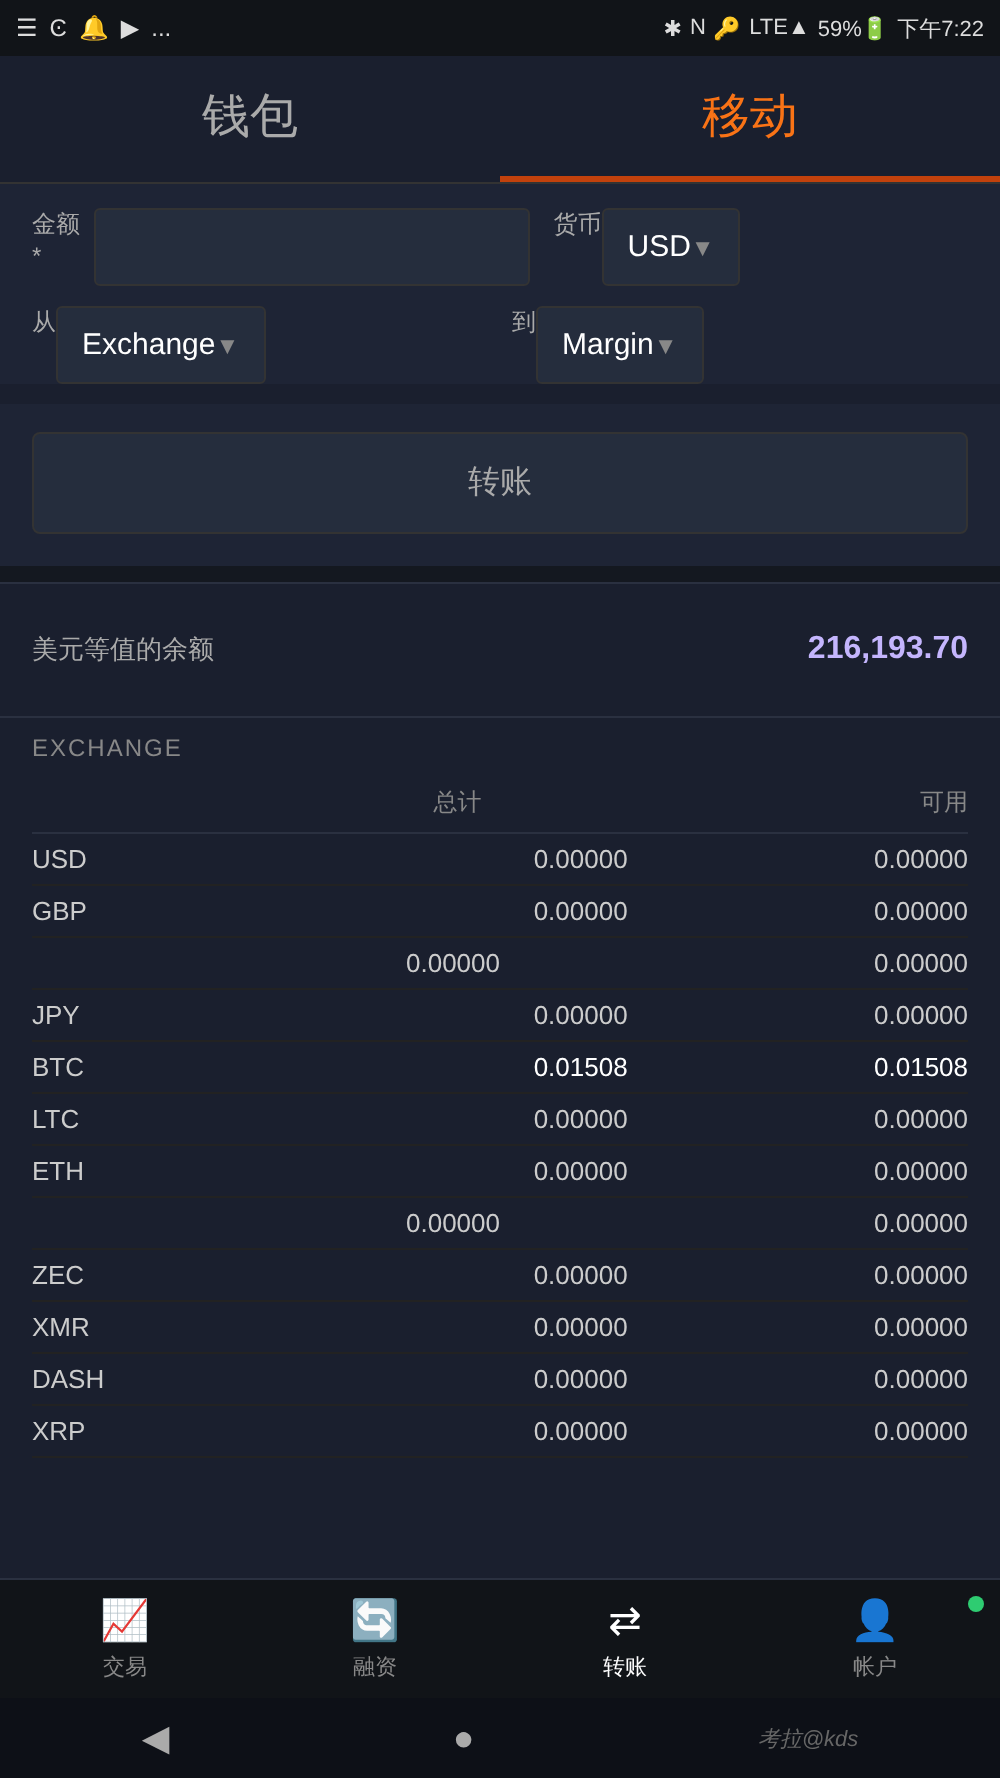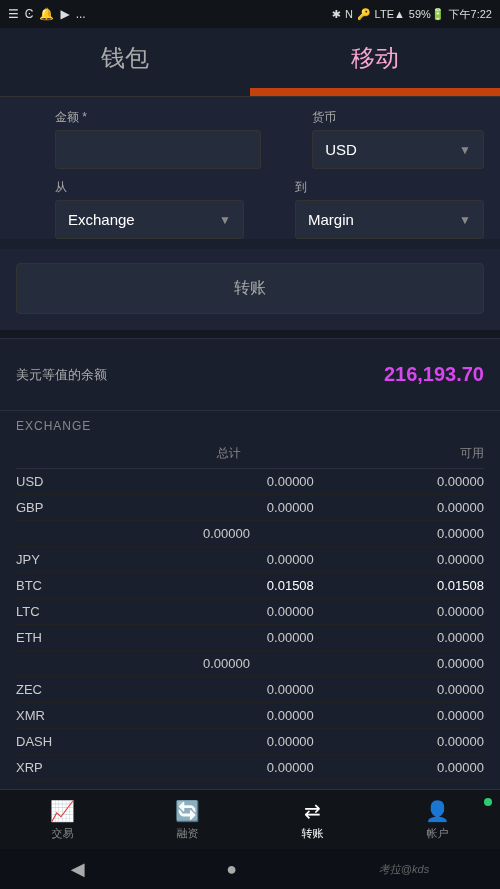--- a/index.html
+++ b/index.html
@@ -36,41 +36,40 @@
     .tab-item {
       flex: 1;
       text-align: center;
       padding: 14px 0;
       font-size: 24px;
       color: #aaa;
       cursor: pointer;
       border-bottom: 3px solid transparent;
     }
     .tab-item.active {
-      color: #f9a8d4;
-      border-bottom: 8px solid #c2410c;
+      color: #f97316;
+      border-bottom: 3px solid #c2410c;
     }
 
     
     .form-section {
       background: #1e2435;
       padding: 12px 16px 0 16px;
     }
 
     .form-row {
       display: flex;
       gap: 12px;
       margin-bottom: 10px;
     }
 
     .form-group {
       flex: 1;
       display: flex;
-      flex-direction: column;
-      margin-left: 39px;
+      flex-direction: row;
     }
 
     .form-label {
       font-size: 12px;
       color: #aaa;
       margin-bottom: 4px;
     }
 
     .form-input-wrapper {
       background: #252d3d;
@@ -139,22 +138,22 @@
       align-items: center;
       border-top: 1px solid #2a3040;
     }
 
     .balance-label {
       font-size: 13px;
       color: #aaa;
     }
 
     .balance-value {
-      font-size: 20px;
-      color: #d946ef;
+      font-size: 16px;
+      color: #c4b5fd;
       font-weight: bold;
     }
 
     
     .table-section {
       background: #1a1f2e;
       padding: 0 16px;
     }
 
     .table-header {

